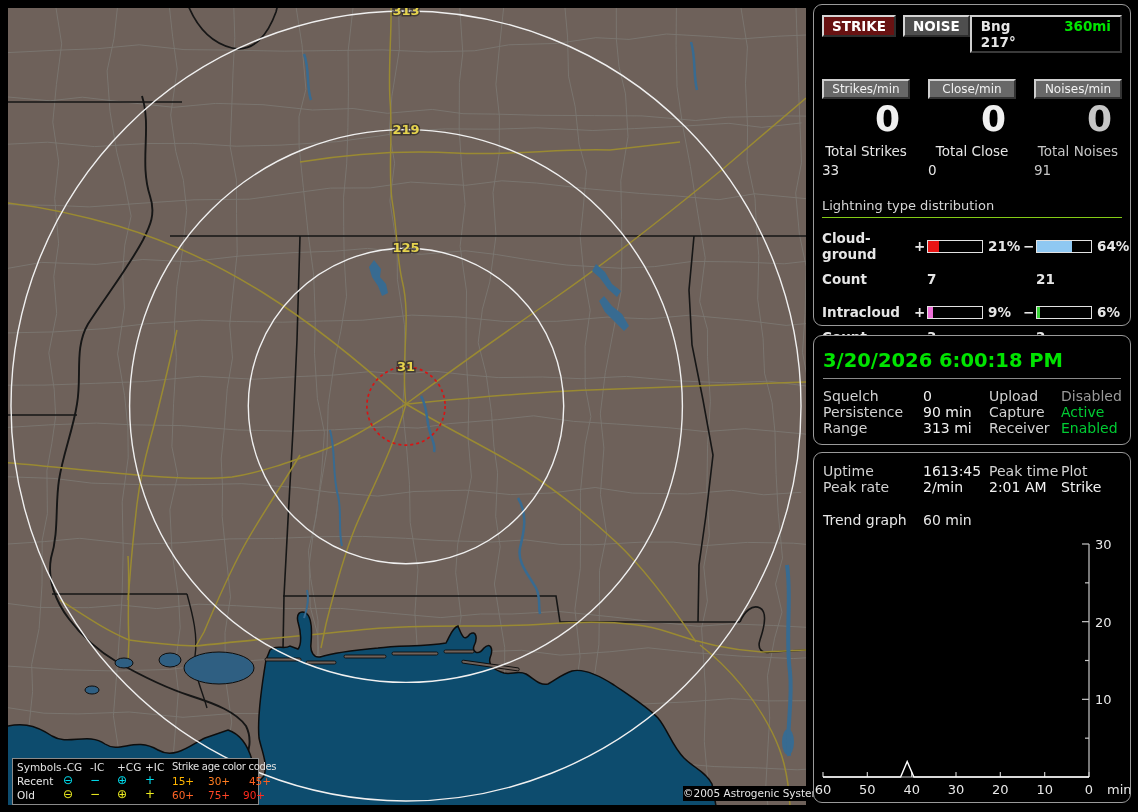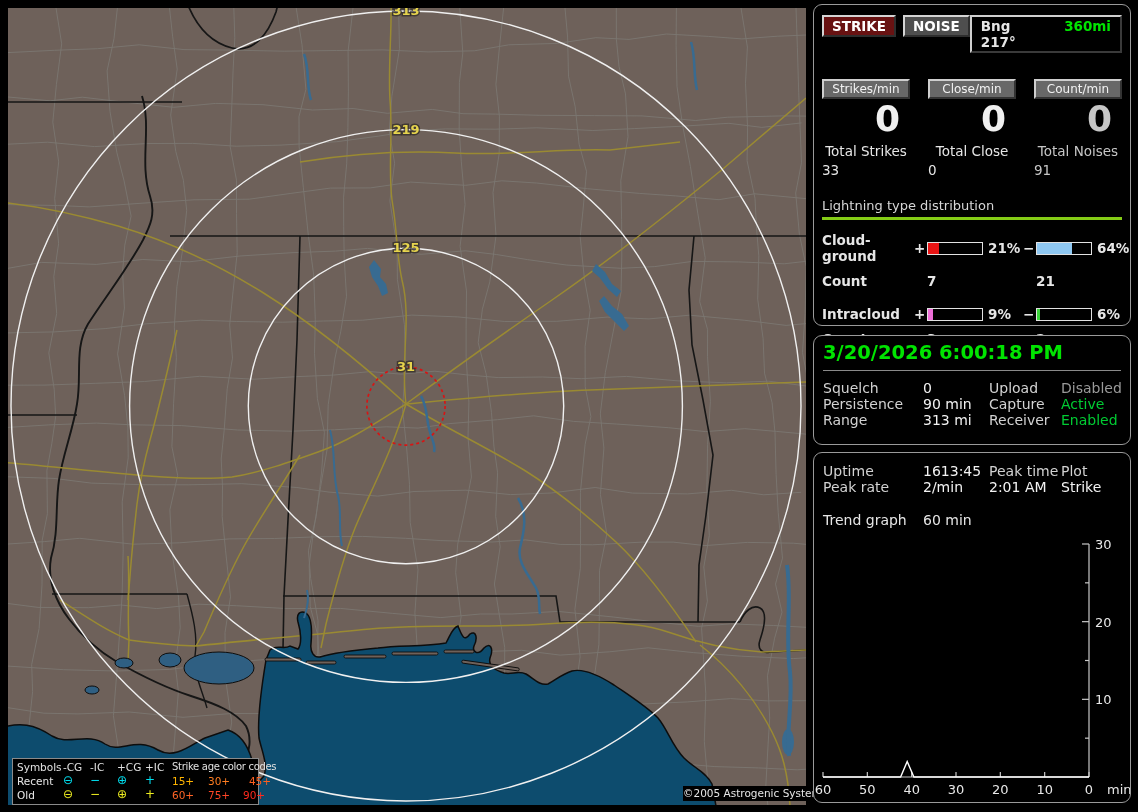--- a/index.html
+++ b/index.html
@@ -32,29 +32,29 @@
        padding:1px 9px;border:2px solid;border-color:#cfcfcf #3a3a3a #3a3a3a #cfcfcf;}
   .bng .rng{color:#00e400;}
   .rates{display:grid;grid-template-columns:1fr 1fr 1fr;column-gap:18px;margin:26px 8px 0;}
   .rate-btn{background:#686868;border:2px solid;border-color:#cfcfcf #333 #333 #cfcfcf;
             color:#f2f2f2;font-size:12px;text-align:center;padding:1px 0;}
   .rate-num{font-size:36px;font-weight:bold;text-align:right;padding-right:10px;line-height:38px;margin-top:1px;color:#f0f0f0;}
   .total-label{font-size:13.5px;text-align:center;margin-top:5px;color:#e6e6e6;}
   .total-val{font-size:13.5px;text-align:left;padding-right:10px;margin-top:3px;}
   .col-dim .rate-num,.col-dim .total-label,.col-dim .total-val{color:#c6c6c6;}
   .dist{margin:20px 8px 0;}
-  .dist-title{font-size:13px;color:#d6d6d6;border-bottom:3px solid #84cc16;padding-bottom:4px;}
+  .dist-title{font-size:13px;color:#d6d6d6;border-bottom:1px solid #84cc16;padding-bottom:4px;}
   .dist-row{display:grid;grid-template-columns:92px 13px 56px 40px 13px 56px auto;
             align-items:center;margin-top:12px;font-weight:bold;font-size:13.5px;}
   .dist-row .pct{padding-left:5px;}
   .bar{height:11px;border:1px solid #e2e2e2;background:#000;}
   .bar i{display:block;height:100%;}
   .count-row{display:grid;grid-template-columns:105px 109px auto;font-weight:bold;
              font-size:13.5px;margin-top:9px;}
-  .datetime{color:#00e400;font-weight:bold;font-size:19.5px;margin:5px 9px 6px;white-space:nowrap;}
+  .datetime{color:#00e400;font-weight:bold;font-size:19.5px;margin:13px 9px 6px;white-space:nowrap;}
   .sep{border-top:1px solid #8a8a8a;margin:0 9px;}
   .kv-grid{display:grid;grid-template-columns:100px 66px 72px auto;font-size:14px;
            margin:9px 9px 0;row-gap:0;white-space:nowrap;}
   .kv-grid .lab{color:#d2d2d2;}
   .kv-grid .val{color:#f2f2f2;}
   .trend-row{display:grid;grid-template-columns:100px auto;font-size:14px;margin:17px 9px 0;}
   .trend-svg{position:absolute;left:0;top:0;}
 </style>
 </head>
 <body>
@@ -215,21 +215,21 @@
         <div class="total-label">Total Strikes</div>
         <div class="total-val">33</div>
       </div>
       <div>
         <div class="rate-btn">Close/min</div>
         <div class="rate-num">0</div>
         <div class="total-label">Total Close</div>
         <div class="total-val">0</div>
       </div>
       <div class="col-dim">
-        <div class="rate-btn">Count/min</div>
+        <div class="rate-btn">Noises/min</div>
         <div class="rate-num">0</div>
         <div class="total-label">Total Noises</div>
         <div class="total-val">91</div>
       </div>
     </div>
 
     <div class="dist">
       <div class="dist-title">Lightning type distribution</div>
 
       <div class="dist-row">

